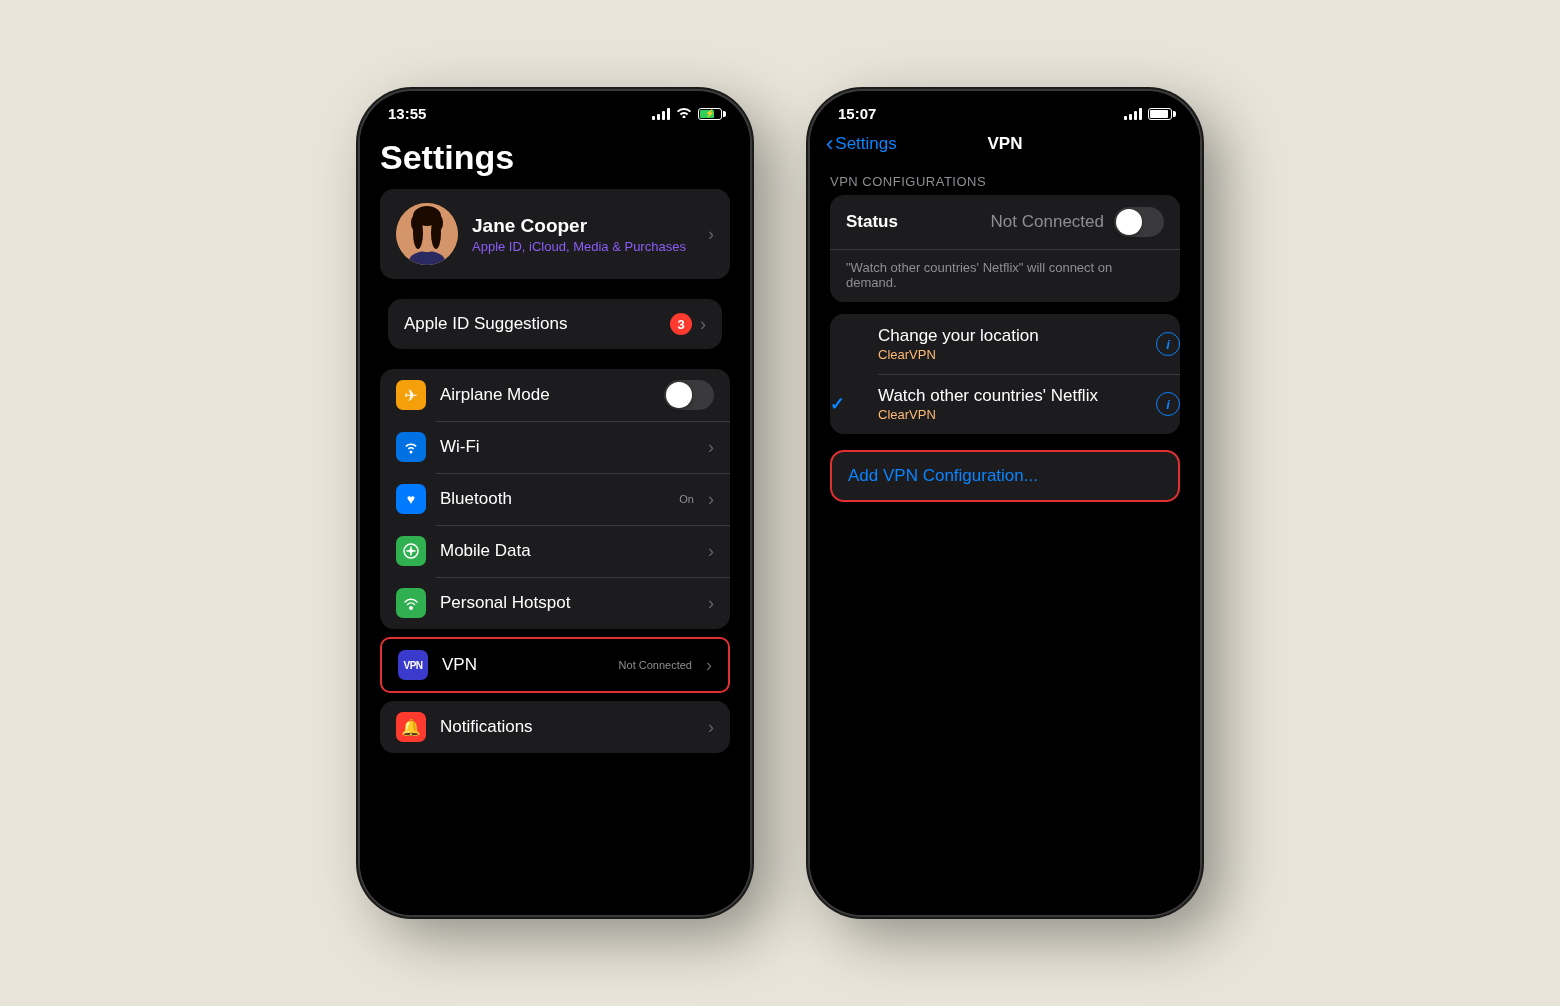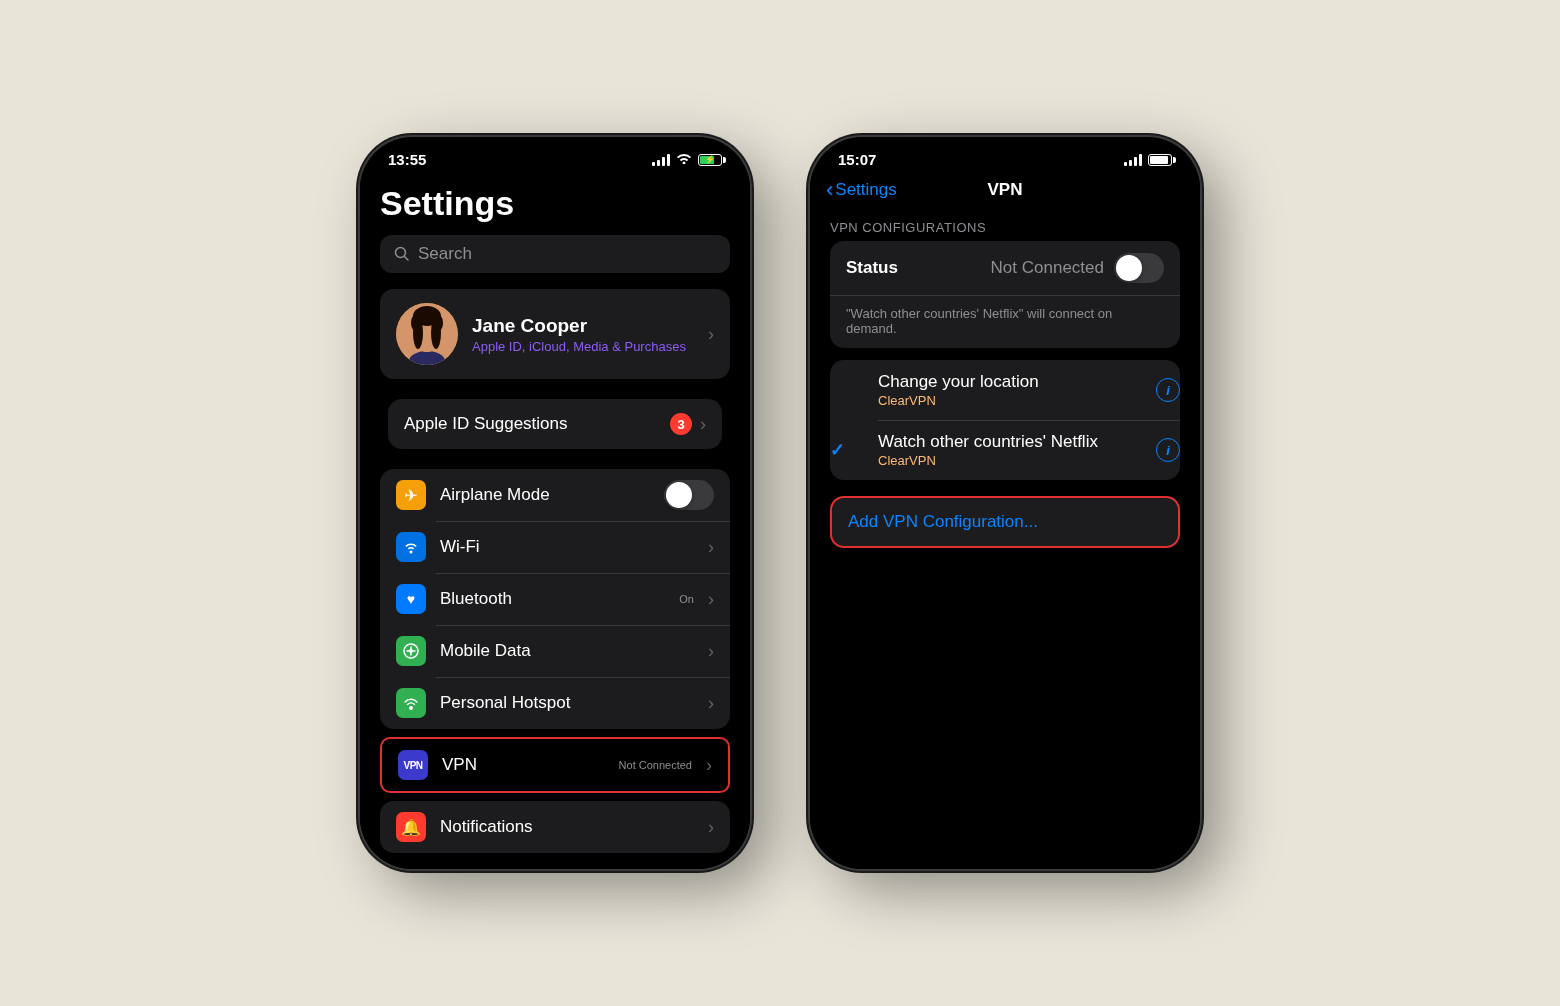--- a/index.html
+++ b/index.html
@@ -11,21 +11,21 @@
       align-items: center;
       justify-content: center;
       gap: 60px;
       font-family: -apple-system, 'SF Pro Display', 'Helvetica Neue', sans-serif;
       overflow: hidden;
     }
 
     
     .phone {
       width: 390px;
-      height: 732px;
+      height: 824px;
       background: #000;
       border-radius: 52px;
       position: relative;
       box-shadow: 0 0 0 2px #3a3a3a, 0 0 0 4px #1a1a1a, 20px 20px 60px rgba(0,0,0,0.4);
       overflow: hidden;
       display: flex;
       flex-direction: column;
     }
 
     
@@ -524,27 +524,20 @@
       <div class="battery-icon">
         <div class="battery-fill green"></div>
         <span class="battery-bolt">⚡</span>
       </div>
     </div>
   </div>
 
   <div class="screen settings-screen">
     <div class="settings-title">Settings</div>
 
-    <div class="search-bar">
-      <svg class="search-icon-svg" viewBox="0 0 16 16">
-        <circle cx="6.5" cy="6.5" r="5" stroke="#8e8e93" stroke-width="1.5" fill="none"></circle>
-        <line x1="10.5" y1="10.5" x2="14" y2="14" stroke="#8e8e93" stroke-width="1.5" stroke-linecap="round"></line>
-      </svg>
-      <span style="color:#8e8e93;">Search</span>
-    </div>
 
     <div class="profile-card">
       <div class="avatar-img">
         <svg width="62" height="62" viewBox="0 0 62 62" xmlns="http://www.w3.org/2000/svg">
           <circle cx="31" cy="31" r="31" fill="#d4956a"></circle>
 
           <ellipse cx="31" cy="20" rx="16" ry="14" fill="#1a0a00"></ellipse>
 
           <ellipse cx="31" cy="28" rx="12" ry="13" fill="#d4956a"></ellipse>
 

